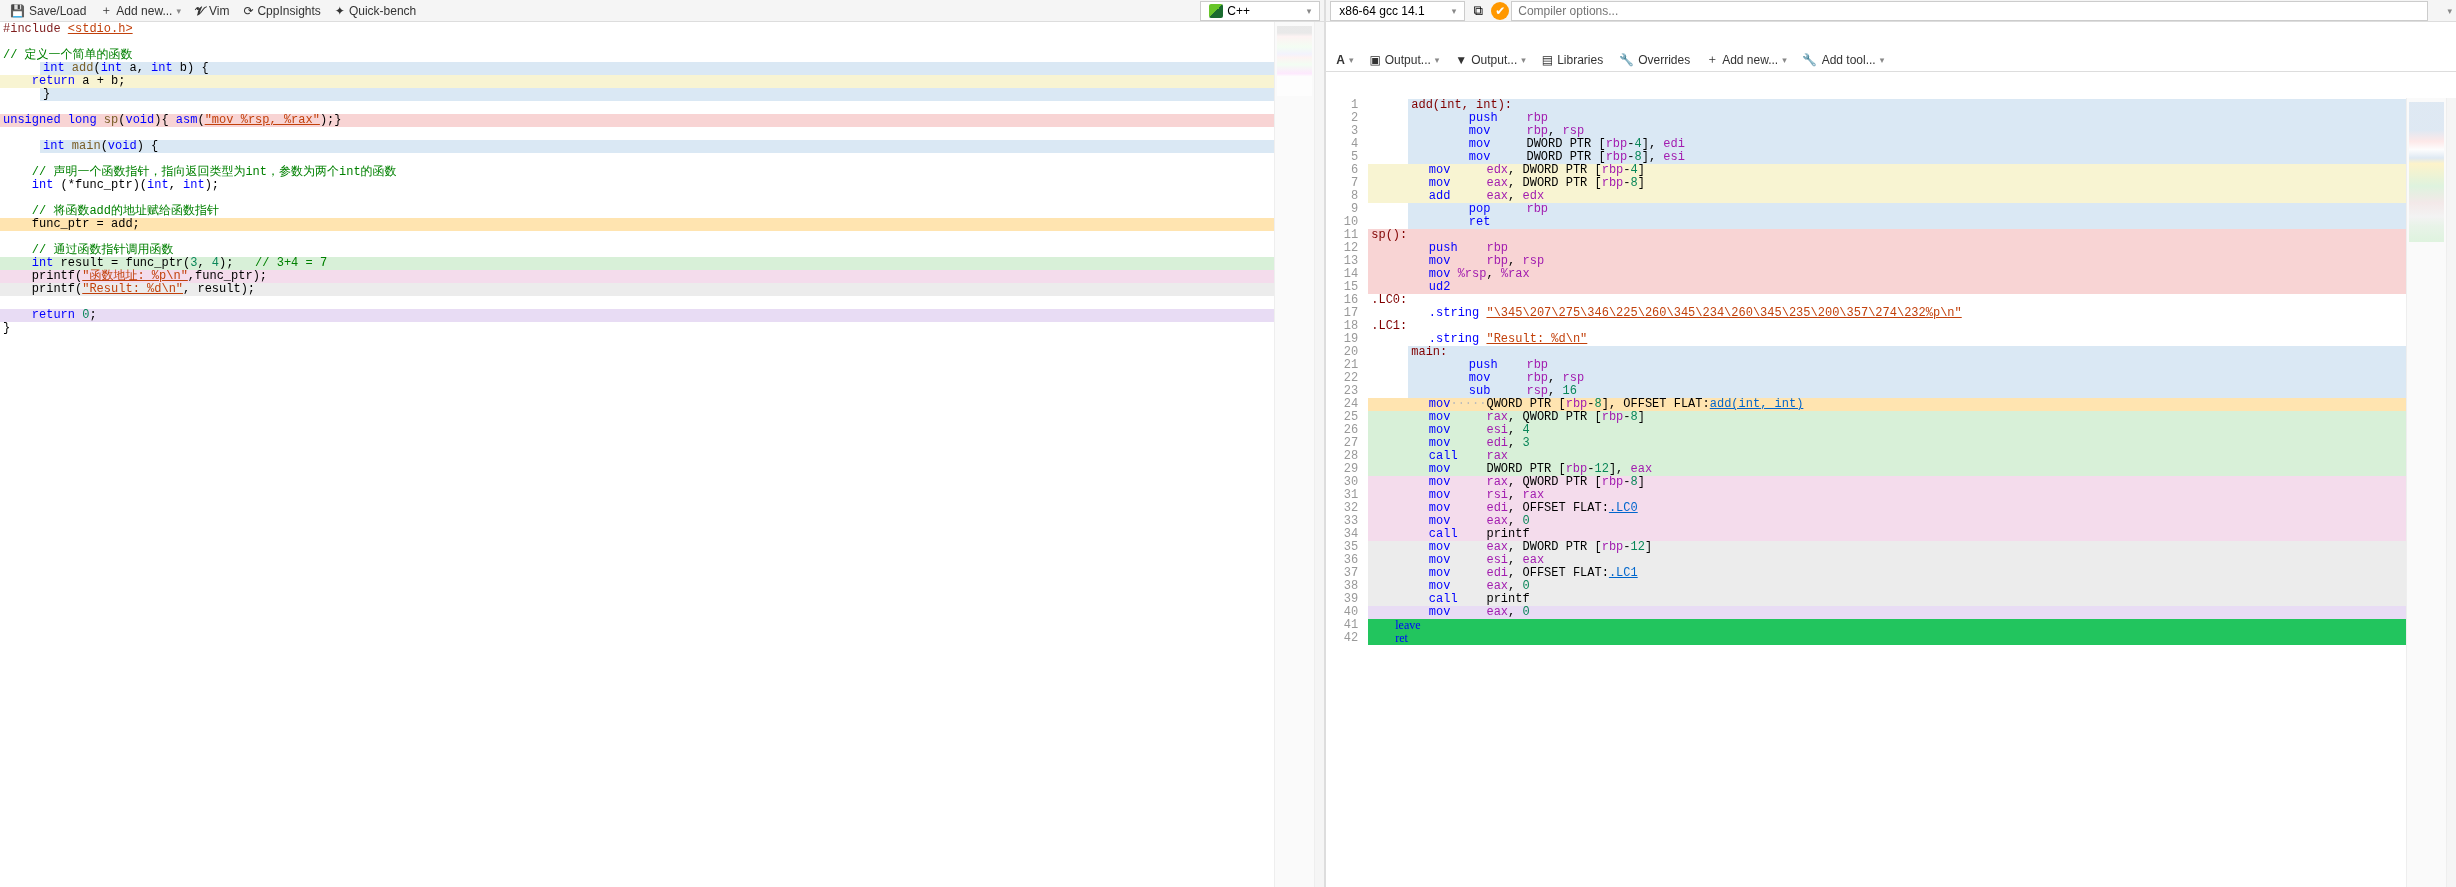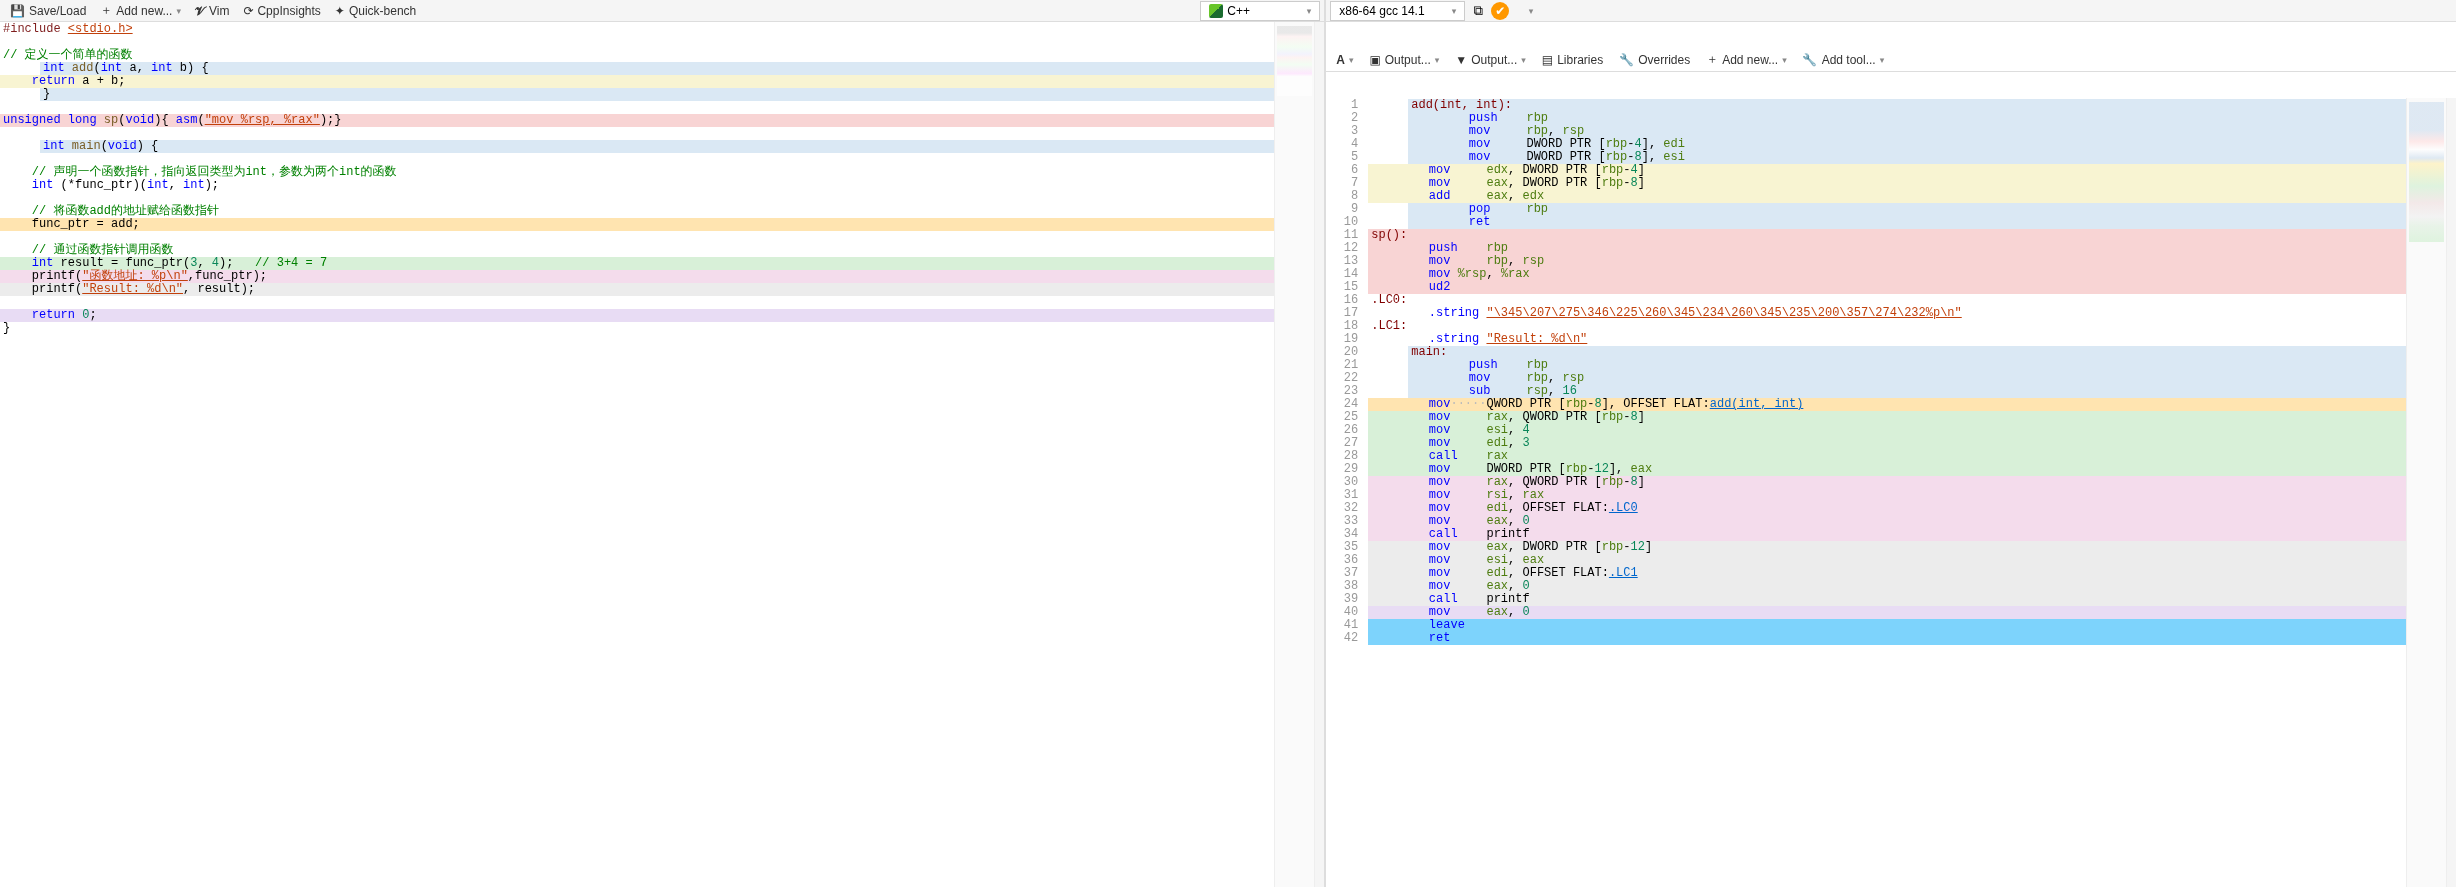--- a/index.html
+++ b/index.html
@@ -32,36 +32,36 @@
 .gutter { width: 42px; text-align: right; color: #999; padding-right: 10px; user-select: none; flex-shrink: 0; }
 .gutter div { height: 13px; }
 .lines { flex: 1; }
 .line { height: 13px; padding-left: 3px; }
 
 
 .bg-blue { background: #dae8f4; margin-left: 40px; }
 .bg-yellow { background: #f8f4d2; }
 .bg-red { background: #f8d4d4; }
 .bg-green { background: #d8f0d8; }
-.bg-green2 { background: #7dd3fc; }
+.bg-green2 { background: #22c55e; font-family: Liberation Serif, serif; }
 .bg-pink { background: #f4dcec; }
 .bg-gray { background: #ececec; }
 .bg-orange { background: #ffe4b0; }
 .bg-purple { background: #e8dcf4; font-family: Liberation Mono, monospace; }
 
 
 .tk-pp { color: #7f1d1d; }
 .tk-str { color: #c2410c; text-decoration: underline; }
 .tk-kw { color: #0000ff; }
 .tk-type { color: #0000ff; }
 .tk-cmt { color: #008000; }
 .tk-num { color: #098658; }
 .tk-fn { color: #795e26; }
 .tk-asm-op { color: #0000ff; }
-.tk-asm-reg { color: #4d7c0f; }
+.tk-asm-reg { color: #a21caf; }
 .tk-asm-lbl { color: #800000; }
 .tk-link { color: #0066cc; text-decoration: underline; }
 .faded { color: #bbb; }
 
 .ce-logo { width: 14px; height: 14px; background: linear-gradient(135deg,#67c52a 50%,#1a6b2f 50%); border-radius: 2px; display: inline-block; }
 </style>
 </head>
 <body>
 
 <div class="container">
@@ -108,20 +108,21 @@
   <div class="pane pane-right">
     <div class="toolbar">
       <div class="lang-select wide">
         <span>x86-64 gcc 14.1</span>
         <span class="dropdown-caret">▾</span>
       </div>
       <button class="icon-btn">
           <span>⧉</span>
         </button>
       <span class="badge-ok">✔</span>
+      <input class="compiler-opts" placeholder="Compiler options..." style="">
       <button class="icon-btn">
           <span class="dropdown-caret">▾</span>
         </button>
     </div>
     <div class="subbar">
       <button class="toolbar-btn">
         <b>A</b>
         <span class="dropdown-caret">▾</span>
       </button>
       <button class="toolbar-btn">

